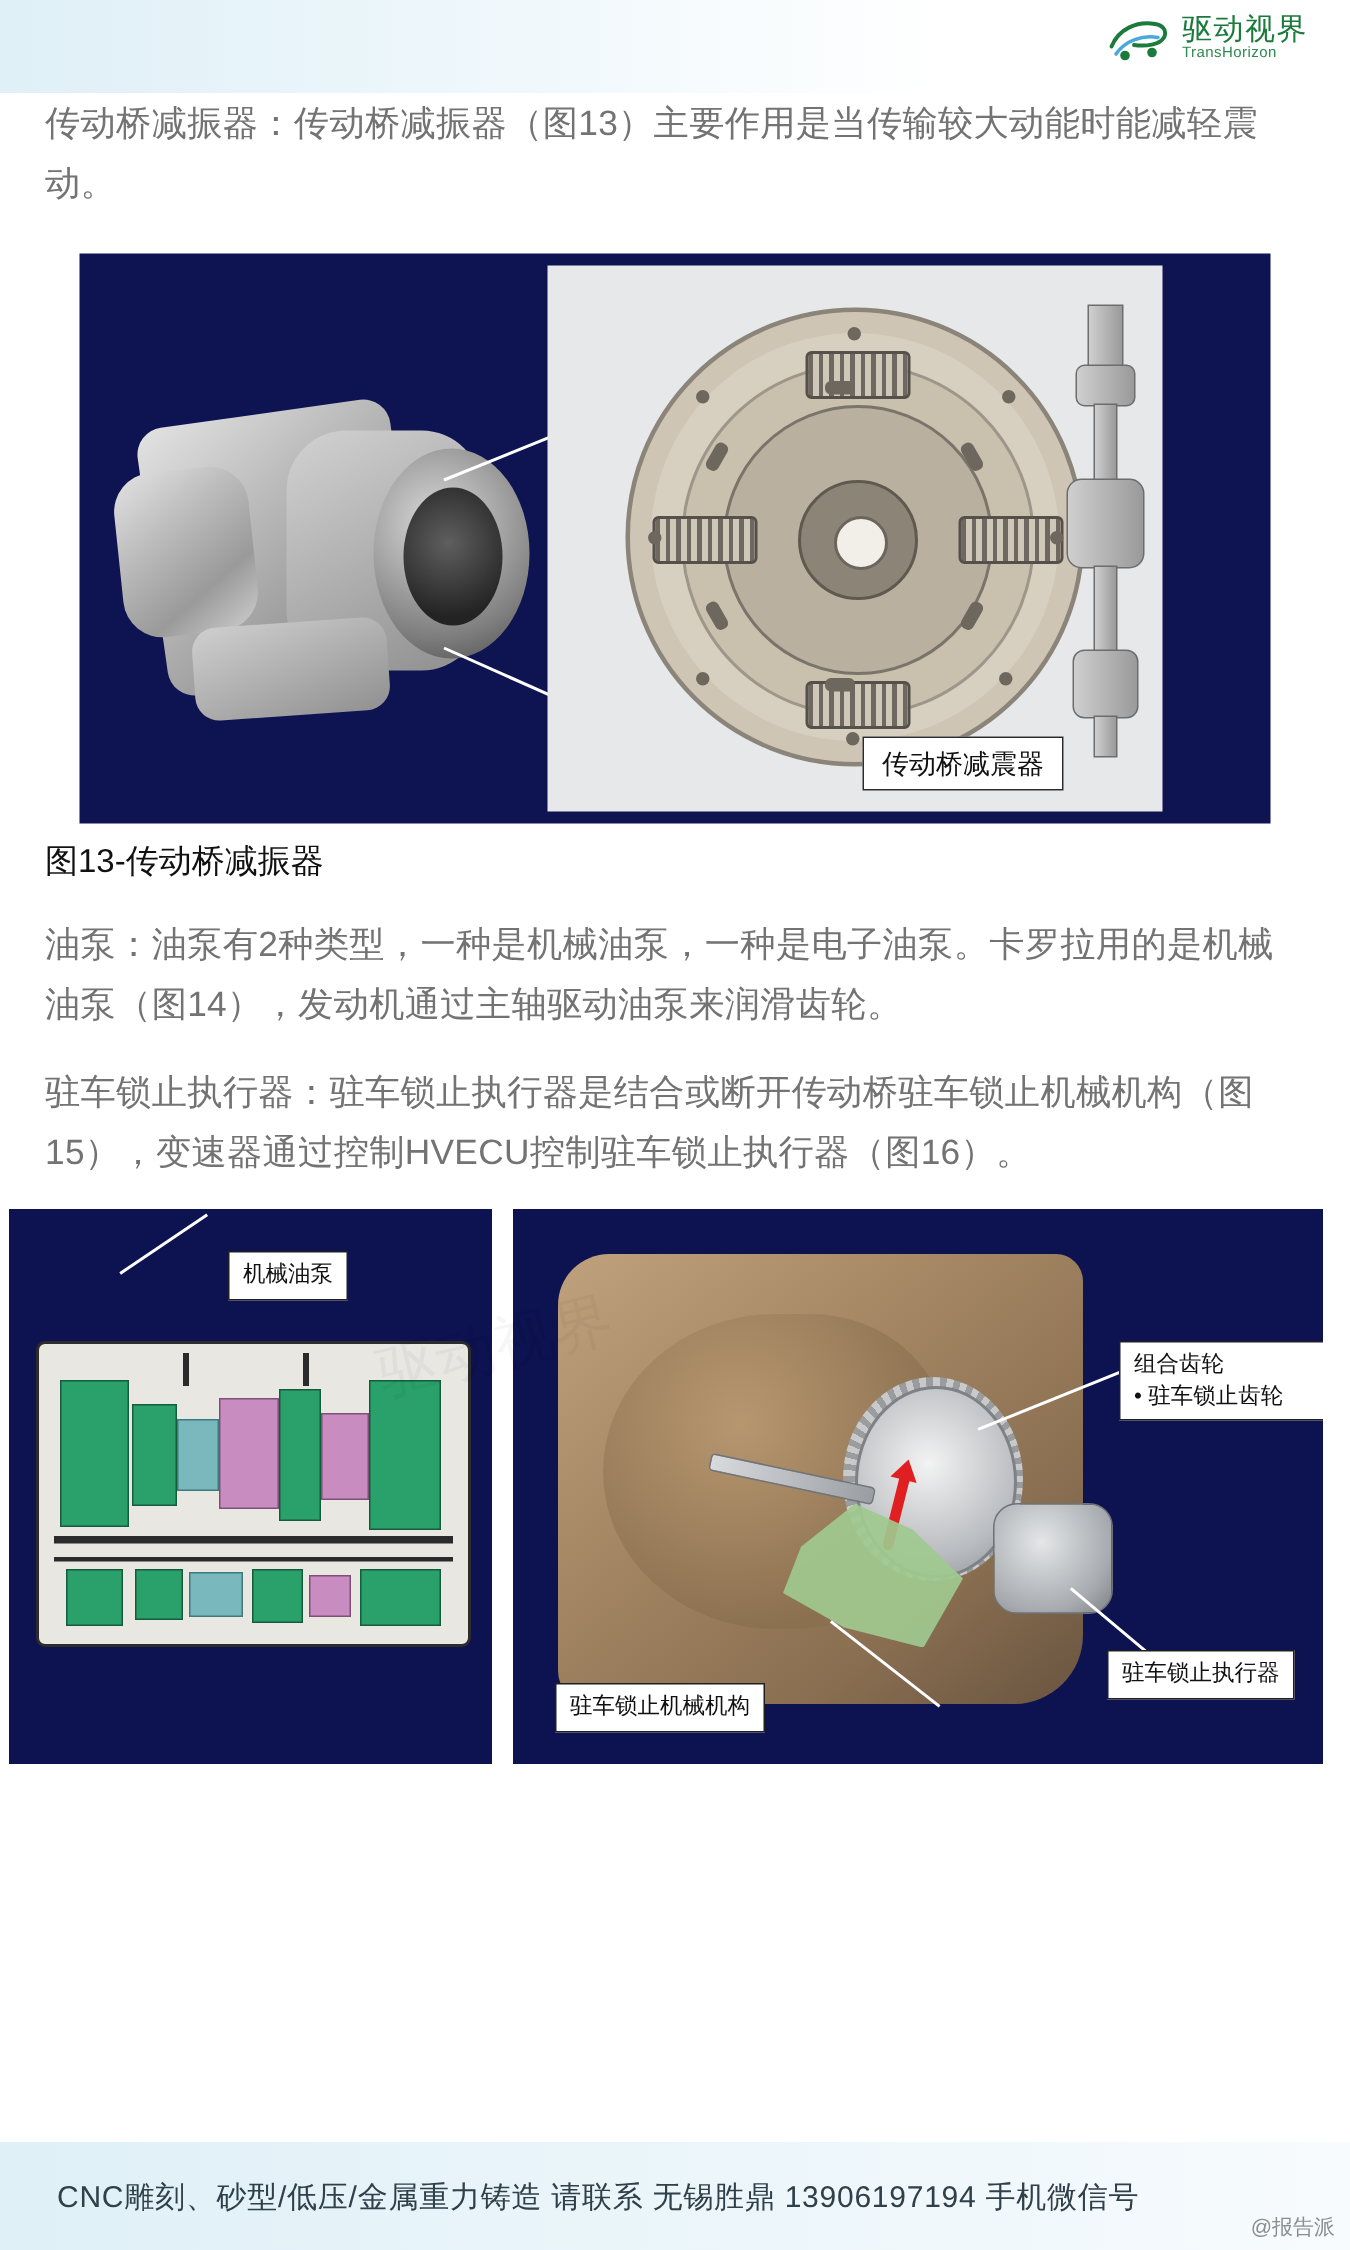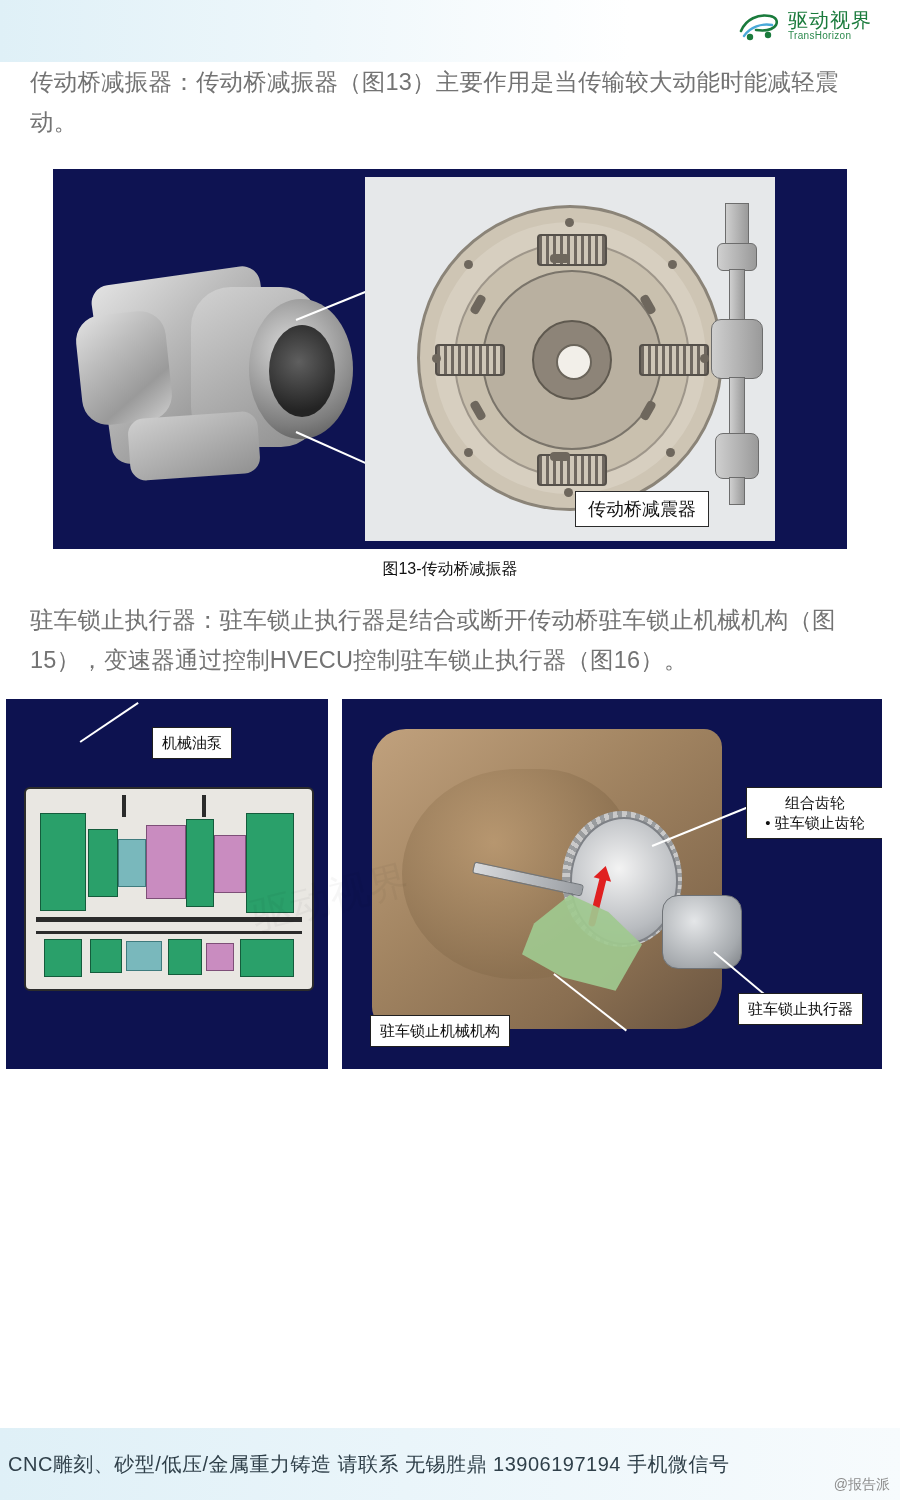--- a/index.html
+++ b/index.html
@@ -213,33 +213,32 @@
     background: #ffffff;
     border: 1.5px solid #2b2b2b;
     font-size: 18px;
     padding: 5px 12px;
     color: #111;
     white-space: nowrap;
   }
   .fig13-cap-box { left: 210px; bottom: 14px; }
 
   .figcap {
-    text-align: center;
-    font-size: 16px;
+    text-align: left;
+    font-size: 22px;
     margin: 10px 0 20px 0;
     color: #111;
   }
 
   
   .fig-row {
     display: flex;
     gap: 14px;
     margin-top: 18px;
     padding: 0 6px;
-    text-align: center;
   }
   .fig14 {
     width: 322px;
     height: 370px;
     background: #0d1250;
     position: relative;
     overflow: hidden;
   }
   .fig15 {
     width: 540px;
@@ -390,21 +389,21 @@
     bottom: 0;
     width: 900px;
     height: 72px;
     background: linear-gradient(to right, #dff0f7 0%, #eaf5fa 45%, #f7fbfd 100%);
     display: flex;
     align-items: center;
   }
   .footer-text {
     font-size: 20px;
     color: #30404a;
-    padding-left: 8px;
+    padding-left: 38px;
     letter-spacing: 0.5px;
   }
   .watermark {
     position: absolute;
     right: 10px;
     bottom: 6px;
     font-size: 14px;
     color: #8d8d8d;
   }
   .watermark-center {
@@ -498,20 +497,21 @@
           <div class="sh-part" style="left:24px; top:274px; width:14px; height:26px;"></div>
         </div>
 
         <div class="fig-label-box fig13-cap-box">传动桥减震器</div>
       </div>
     </div>
   </div>
 
   <div class="figcap">图13-传动桥减振器</div>
 
+  <p class="para">油泵：油泵有2种类型，一种是机械油泵，一种是电子油泵。卡罗拉用的是机械油泵（图14），发动机通过主轴驱动油泵来润滑齿轮。</p>
 
   <p class="para tight">驻车锁止执行器：驻车锁止执行器是结合或断开传动桥驻车锁止机械机构（图15），变速器通过控制HVECU控制驻车锁止执行器（图16）。</p>
 </div>
 
 <div class="fig-row">
 
   <div class="fig14">
     <div class="cut-body">
       <div class="green-block" style="left:14px; top:24px; width:44px; height:96px;"></div>
       <div class="green-block" style="left:62px; top:40px; width:28px; height:66px;"></div>

